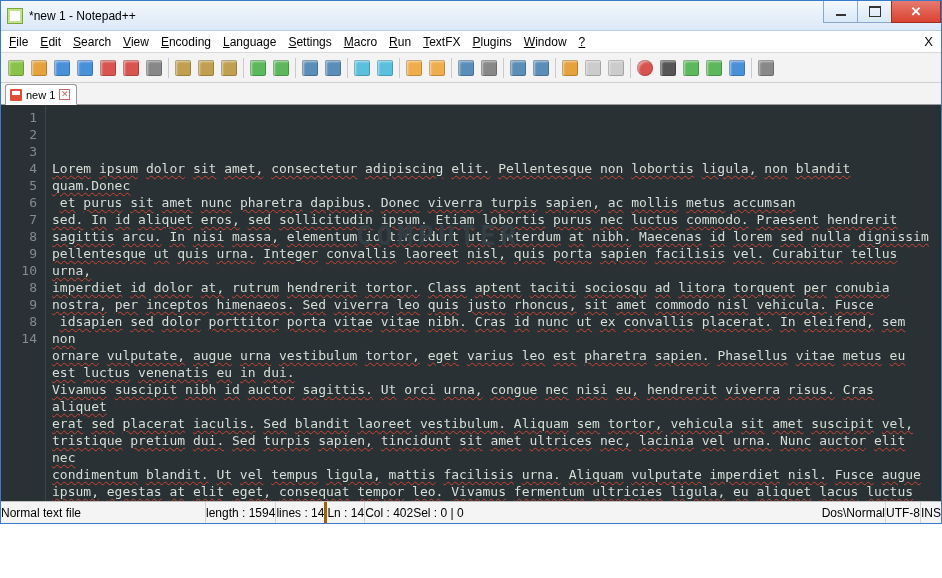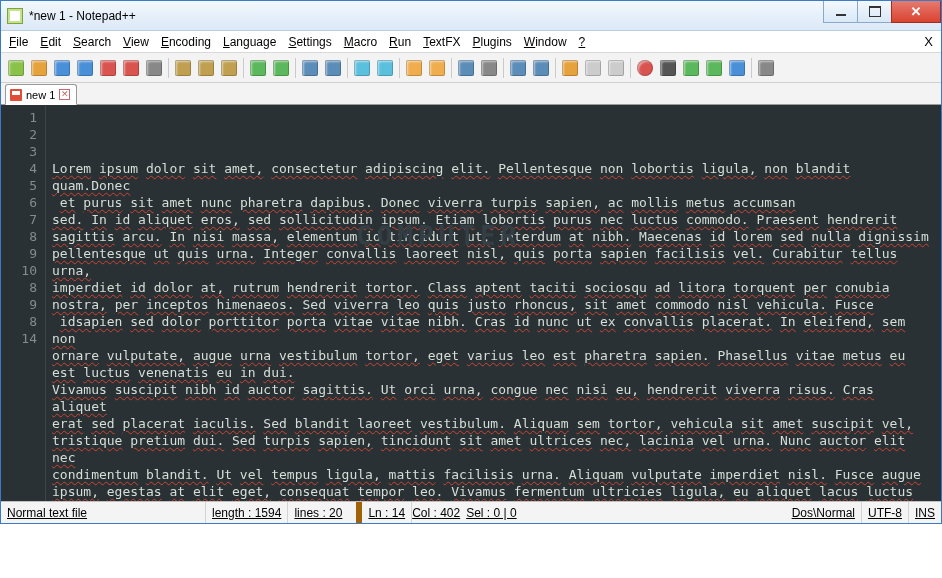--- a/index.html
+++ b/index.html
@@ -36,21 +36,21 @@
 .tab .tx::before{content:"✕";}
 
 .editor { flex:1; display:flex; background:#293134; font-family:Verdana,Consolas,monospace; font-size:13px; overflow:hidden; position:relative;}
 .gutter { width:45px; background:#293134; color:#808c93; text-align:right; padding:4px 8px 0 0; line-height:17px; border-right:1px solid #3b464c;}
 .code { flex:1; padding:4px 6px 0 6px; color:#d5ded7; line-height:17px; white-space:pre-wrap; word-wrap:break-word; position:relative; }
 .code .ln{ display:block; }
 .code .sp{ text-decoration:underline; text-decoration-style:wavy; text-decoration-color:#c43; text-decoration-thickness:1px; text-underline-offset:2px;}
 .watermark{position:absolute; left:310px; top:123px; color:#333e45; font-size:26px; font-weight:bold; letter-spacing:5px; pointer-events:none;}
 
 .statusbar { height:22px; border-top:1px solid #c0c0c0; background:#f4f4f4; display:flex; align-items:center; font-size:12px; }
-.statusbar .cell { padding:0 6px; border-right:1px solid #d4d4d4; height:100%; display:flex; align-items:center;text-decoration:underline; }
+.statusbar .cell { padding:0 0; border-right:1px solid #d4d4d4; height:100%; display:flex; align-items:center; }
 .statusbar .gap{ flex:1; }
 </style>
 </head>
 <body>
 
 <div class="window">
 
   <div class="titlebar">
     <span class="titlebar-icon"></span>
     <span class="titlebar-title">*new 1 - Notepad++</span>
@@ -211,22 +211,22 @@
         <div>14</div>
       </div>
     <div class="code" id="code">
       <div class="watermark">COMPUTER</div>
     <span class="ln"><span class="sp">Lorem</span> <span class="sp">ipsum</span> <span class="sp">dolor</span> <span class="sp">sit</span> <span class="sp">amet,</span> <span class="sp">consectetur</span> <span class="sp">adipiscing</span> <span class="sp">elit.</span> <span class="sp">Pellentesque</span> <span class="sp">non</span> <span class="sp">lobortis</span> <span class="sp">ligula,</span> <span class="sp">non</span> <span class="sp">blandit</span> <span class="sp">quam.Donec</span></span><span class="ln"> <span class="sp">et</span> <span class="sp">purus</span> <span class="sp">sit</span> <span class="sp">amet</span> <span class="sp">nunc</span> <span class="sp">pharetra</span> <span class="sp">dapibus.</span> <span class="sp">Donec</span> <span class="sp">viverra</span> <span class="sp">turpis</span> <span class="sp">sapien,</span> <span class="sp">ac</span> <span class="sp">mollis</span> <span class="sp">metus</span> <span class="sp">accumsan</span></span><span class="ln"><span class="sp">sed.</span> <span class="sp">In</span> <span class="sp">id</span> <span class="sp">aliquet</span> <span class="sp">eros,</span> <span class="sp">sed</span> <span class="sp">sollicitudin</span> <span class="sp">ipsum.</span> <span class="sp">Etiam</span> <span class="sp">lobortis</span> <span class="sp">purus</span> <span class="sp">nec</span> <span class="sp">luctus</span> <span class="sp">commodo.</span> <span class="sp">Praesent</span> <span class="sp">hendrerit</span></span><span class="ln"><span class="sp">sagittis</span> <span class="sp">arcu.</span> <span class="sp">In</span> <span class="sp">nisi</span> <span class="sp">massa,</span> <span class="sp">elementum</span> <span class="sp">id</span> <span class="sp">tincidunt</span> <span class="sp">ut,</span> <span class="sp">interdum</span> <span class="sp">at</span> <span class="sp">nibh.</span> <span class="sp">Maecenas</span> <span class="sp">id</span> <span class="sp">lorem</span> <span class="sp">sed</span> <span class="sp">nulla</span> <span class="sp">dignissim</span></span><span class="ln"><span class="sp">pellentesque</span> <span class="sp">ut</span> <span class="sp">quis</span> <span class="sp">urna.</span> <span class="sp">Integer</span> <span class="sp">convallis</span> <span class="sp">laoreet</span> <span class="sp">nisl,</span> <span class="sp">quis</span> <span class="sp">porta</span> <span class="sp">sapien</span> <span class="sp">facilisis</span> <span class="sp">vel.</span> <span class="sp">Curabitur</span> <span class="sp">tellus</span> <span class="sp">urna,</span></span><span class="ln"><span class="sp">imperdiet</span> <span class="sp">id</span> <span class="sp">dolor</span> <span class="sp">at,</span> <span class="sp">rutrum</span> <span class="sp">hendrerit</span> <span class="sp">tortor.</span> <span class="sp">Class</span> <span class="sp">aptent</span> <span class="sp">taciti</span> <span class="sp">sociosqu</span> <span class="sp">ad</span> <span class="sp">litora</span> <span class="sp">torquent</span> <span class="sp">per</span> <span class="sp">conubia</span></span><span class="ln"><span class="sp">nostra,</span> <span class="sp">per</span> <span class="sp">inceptos</span> <span class="sp">himenaeos.</span> <span class="sp">Sed</span> <span class="sp">viverra</span> <span class="sp">leo</span> <span class="sp">quis</span> <span class="sp">justo</span> <span class="sp">rhoncus,</span> <span class="sp">sit</span> <span class="sp">amet</span> <span class="sp">commodo</span> <span class="sp">nisl</span> <span class="sp">vehicula.</span> <span class="sp">Fusce</span></span><span class="ln"> <span class="sp">idsapien</span> <span class="sp">sed</span> <span class="sp">dolor</span> <span class="sp">porttitor</span> <span class="sp">porta</span> <span class="sp">vitae</span> <span class="sp">vitae</span> <span class="sp">nibh.</span> <span class="sp">Cras</span> <span class="sp">id</span> <span class="sp">nunc</span> <span class="sp">ut</span> <span class="sp">ex</span> <span class="sp">convallis</span> <span class="sp">placerat.</span> <span class="sp">In</span> <span class="sp">eleifend,</span> <span class="sp">sem</span> <span class="sp">non</span></span><span class="ln"><span class="sp">ornare</span> <span class="sp">vulputate,</span> <span class="sp">augue</span> <span class="sp">urna</span> <span class="sp">vestibulum</span> <span class="sp">tortor,</span> <span class="sp">eget</span> <span class="sp">varius</span> <span class="sp">leo</span> <span class="sp">est</span> <span class="sp">pharetra</span> <span class="sp">sapien.</span> <span class="sp">Phasellus</span> <span class="sp">vitae</span> <span class="sp">metus</span> <span class="sp">eu</span></span><span class="ln"><span class="sp">est</span> <span class="sp">luctus</span> <span class="sp">venenatis</span> <span class="sp">eu</span> <span class="sp">in</span> <span class="sp">dui.</span></span><span class="ln"><span class="sp">Vivamus</span> <span class="sp">suscipit</span> <span class="sp">nibh</span> <span class="sp">id</span> <span class="sp">auctor</span> <span class="sp">sagittis.</span> <span class="sp">Ut</span> <span class="sp">orci</span> <span class="sp">urna,</span> <span class="sp">congue</span> <span class="sp">nec</span> <span class="sp">nisi</span> <span class="sp">eu,</span> <span class="sp">hendrerit</span> <span class="sp">viverra</span> <span class="sp">risus.</span> <span class="sp">Cras</span> <span class="sp">aliquet</span></span><span class="ln"><span class="sp">erat</span> <span class="sp">sed</span> <span class="sp">placerat</span> <span class="sp">iaculis.</span> <span class="sp">Sed</span> <span class="sp">blandit</span> <span class="sp">laoreet</span> <span class="sp">vestibulum.</span> <span class="sp">Aliquam</span> <span class="sp">sem</span> <span class="sp">tortor,</span> <span class="sp">vehicula</span> <span class="sp">sit</span> <span class="sp">amet</span> <span class="sp">suscipit</span> <span class="sp">vel,</span></span><span class="ln"><span class="sp">tristique</span> <span class="sp">pretium</span> <span class="sp">dui.</span> <span class="sp">Sed</span> <span class="sp">turpis</span> <span class="sp">sapien,</span> <span class="sp">tincidunt</span> <span class="sp">sit</span> <span class="sp">amet</span> <span class="sp">ultrices</span> <span class="sp">nec,</span> <span class="sp">lacinia</span> <span class="sp">vel</span> <span class="sp">urna.</span> <span class="sp">Nunc</span> <span class="sp">auctor</span> <span class="sp">elit</span> <span class="sp">nec</span></span><span class="ln"><span class="sp">condimentum</span> <span class="sp">blandit.</span> <span class="sp">Ut</span> <span class="sp">vel</span> <span class="sp">tempus</span> <span class="sp">ligula,</span> <span class="sp">mattis</span> <span class="sp">facilisis</span> <span class="sp">urna.</span> <span class="sp">Aliquam</span> <span class="sp">vulputate</span> <span class="sp">imperdiet</span> <span class="sp">nisl.</span> <span class="sp">Fusce</span> <span class="sp">augue</span> <span class="sp">ipsum,</span> <span class="sp">egestas</span> <span class="sp">at</span> <span class="sp">elit</span> <span class="sp">eget,</span> <span class="sp">consequat</span> <span class="sp">tempor</span> <span class="sp">leo.</span> <span class="sp">Vivamus</span> <span class="sp">fermentum</span> <span class="sp">ultricies</span> <span class="sp">ligula,</span> <span class="sp">eu</span> <span class="sp">aliquet</span> <span class="sp">lacus</span> <span class="sp">luctus</span> <span class="sp">in.</span></span></div>
   </div>
 
   <div class="statusbar">
     <div class="cell" style="width:205px">Normal text file</div>
     <div class="cell">length : 1594</div>
-    <div class="cell" style="border-right:none">lines : 20</div>
-    <div class="cell" style="border-left:6px solid #a16207;margin-left:8px">Ln : 14</div>
+    <div class="cell" style="border-right:none">lines : 14</div>
+    <div class="cell" style="border-left:3px solid #a16207;">Ln : 14</div>
     <div class="cell" style="border:none;padding-left:0">Col : 402</div>
     <div class="cell" style="border:none;padding-left:0">Sel : 0 | 0</div>
     <div class="gap"></div>
     <div class="cell">Dos\Normal</div>
     <div class="cell">UTF-8</div>
     <div class="cell" style="border:none">INS</div>
   </div>
 
 </div>
 

